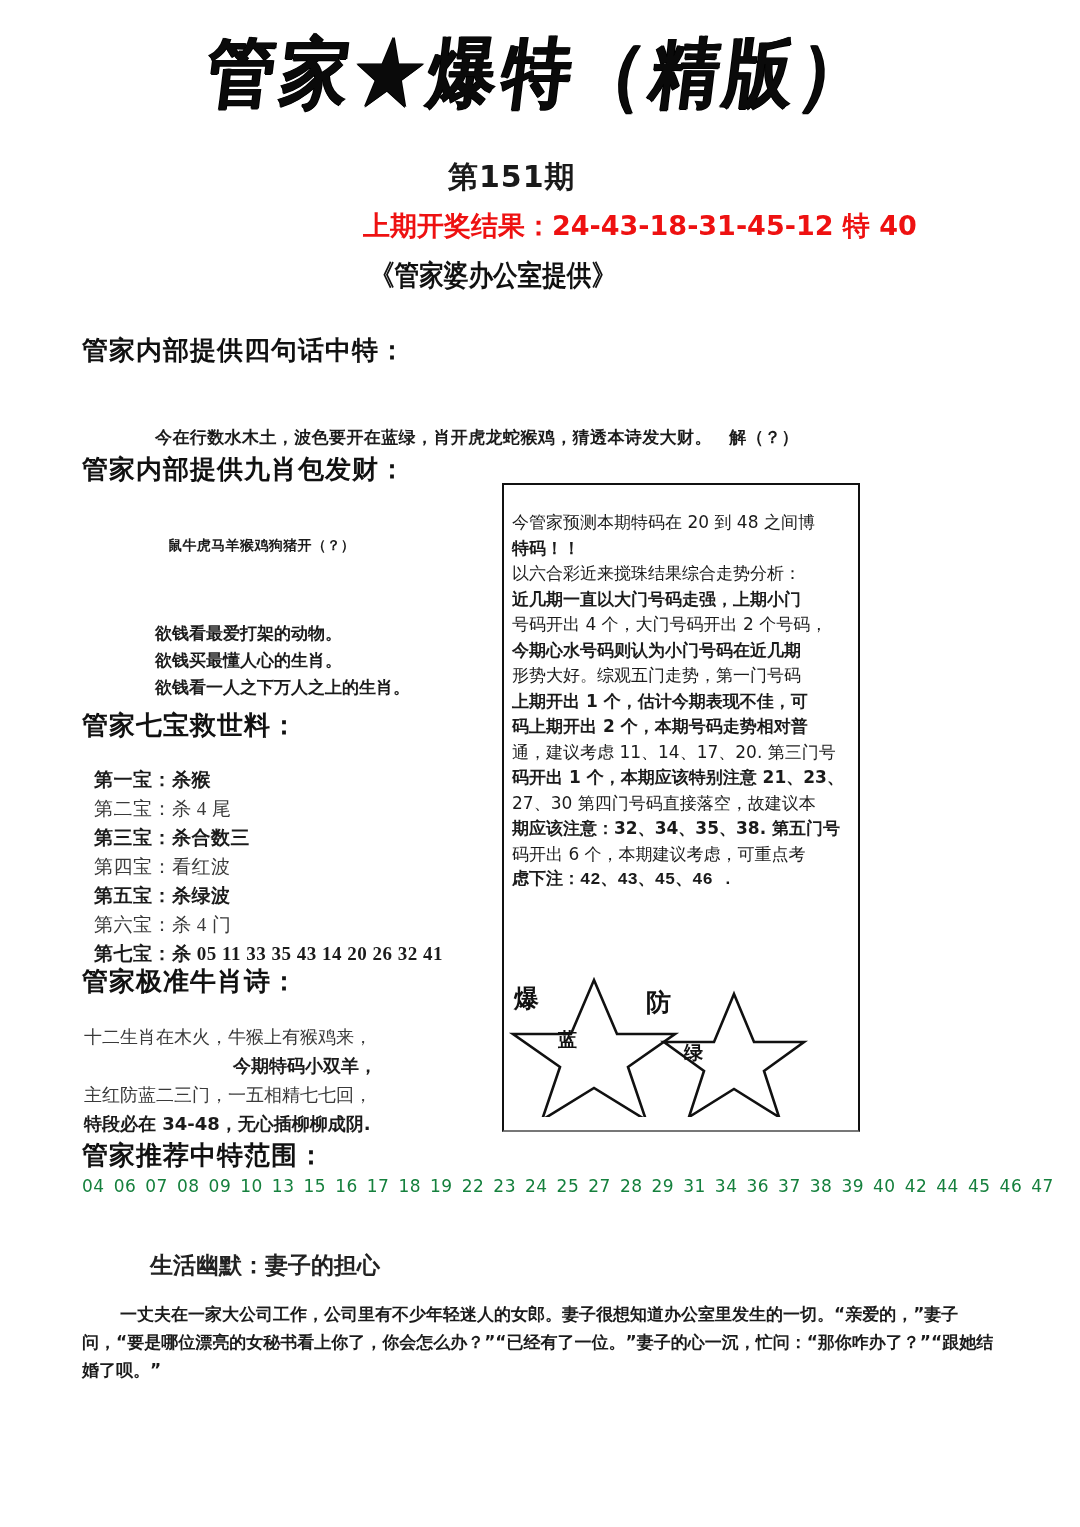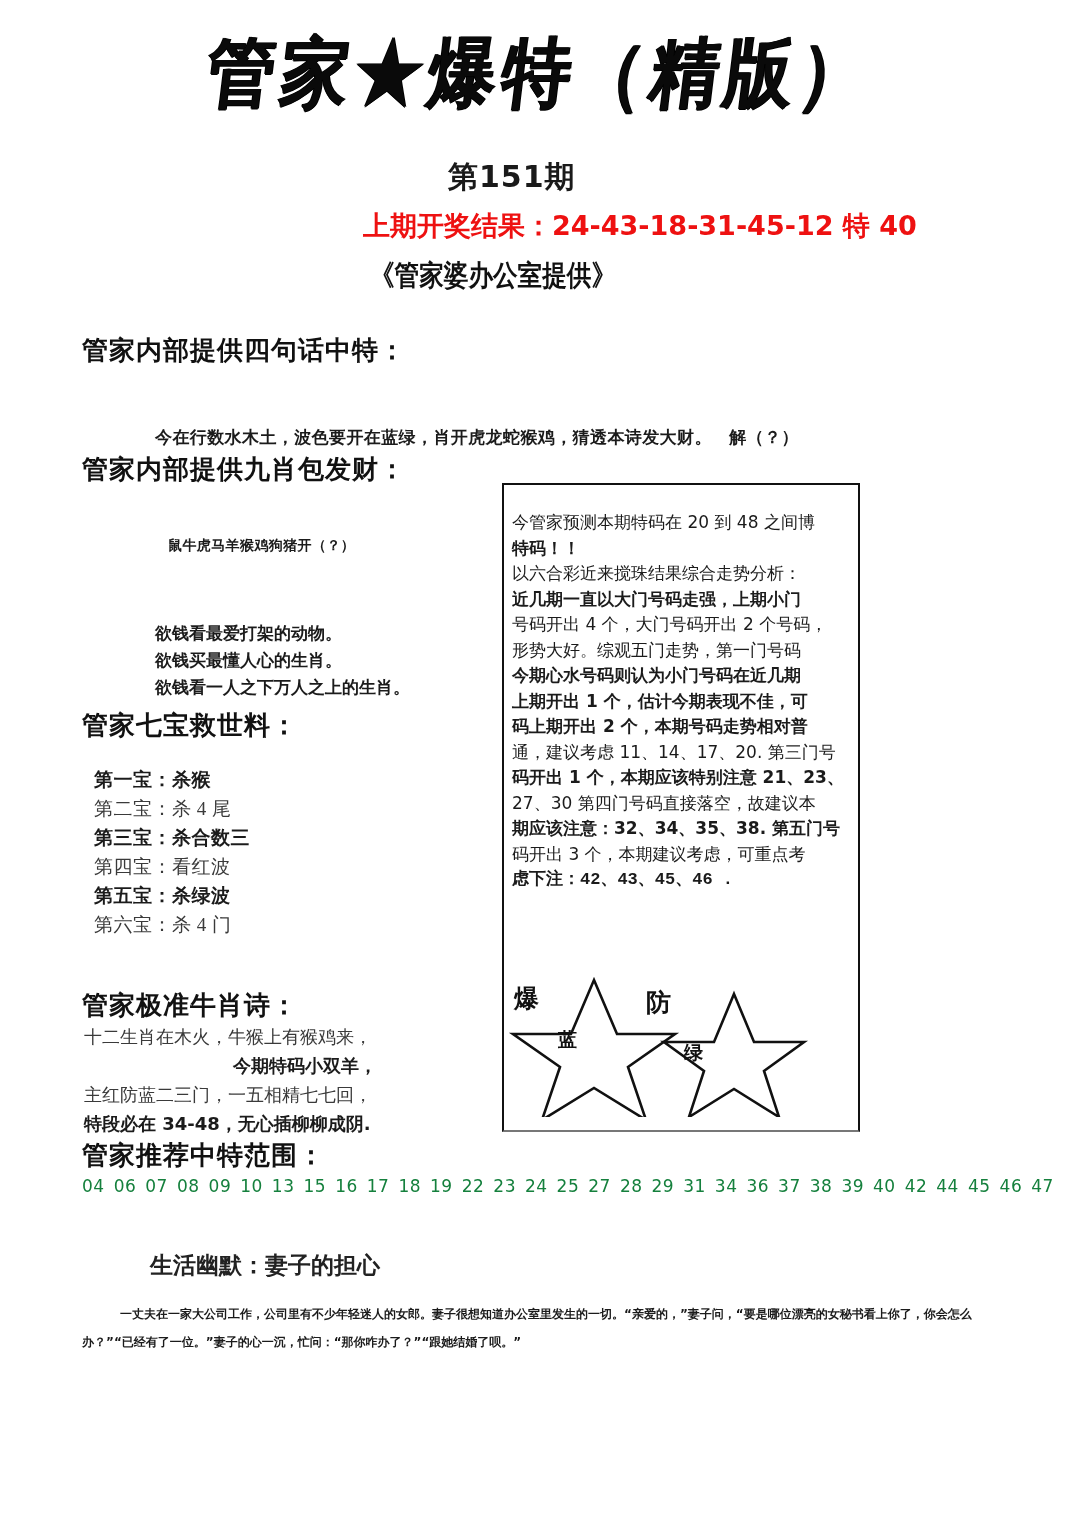--- a/index.html
+++ b/index.html
@@ -122,21 +122,21 @@
 
   
   .humor-title{
     position:absolute;left:150px;top:1250px;
     font-family:"DejaVu Serif","Liberation Serif",serif;
     font-weight:bold;font-size:23px;color:#222;white-space:nowrap;
   }
   .humor-body{
     position:absolute;left:82px;top:1300px;width:920px;
     font-family:"DejaVu Sans","Liberation Sans",sans-serif;
-    font-weight:bold;font-size:12px;line-height:28px;color:#1b1b1b;
+    font-weight:bold;font-size:17px;line-height:28px;color:#1b1b1b;
     text-indent:38px;
   }
 </style>
 </head>
 <body>
 
 <div class="page">
 
   <div class="masthead">
     <span class="masthead-text">管家★爆特（精版）</span>
@@ -156,46 +156,47 @@
   <div class="body-line win2 b">欲钱买最懂人心的生肖。</div>
   <div class="body-line win3 b">欲钱看一人之下万人之上的生肖。</div>
 
   <div class="sec-head" style="top:708px">管家七宝救世料：</div>
   <div class="body-line tre b" style="top:755px">第一宝：杀猴</div>
   <div class="body-line tre n" style="top:784px">第二宝：杀 4 尾</div>
   <div class="body-line tre b" style="top:813px">第三宝：杀合数三</div>
   <div class="body-line tre n" style="top:842px">第四宝：看红波</div>
   <div class="body-line tre b" style="top:871px">第五宝：杀绿波</div>
   <div class="body-line tre n" style="top:900px">第六宝：杀 4 门</div>
-
-  <div class="sec-head" style="top:988px">管家极准牛肖诗：</div>
+  <div class="body-line tre b" style="top:929px">第七宝：杀 05  11  33  35  43  14  20  26  32  41</div>
+
+  <div class="sec-head" style="top:964px">管家极准牛肖诗：</div>
   <div class="body-line poem n" style="top:1013px">十二生肖在木火，牛猴上有猴鸡来，</div>
   <div class="body-line poem b" style="left:233px;top:1042px">今期特码小双羊，</div>
   <div class="body-line poem n" style="top:1071px">主红防蓝二三门，一五相精七七回，</div>
   <div class="body-line poem b" style="top:1100px">特段必在 34-48，无心插柳柳成阴.</div>
 
   <div class="sec-head" style="top:1138px">管家推荐中特范围：</div>
   <div class="range-nums" id="range-nums"><span>04</span><span>06</span><span>07</span><span>08</span><span>09</span><span>10</span><span>13</span><span>15</span><span>16</span><span>17</span><span>18</span><span>19</span><span>22</span><span>23</span><span>24</span><span>25</span><span>27</span><span>28</span><span>29</span><span>31</span><span>34</span><span>36</span><span>37</span><span>38</span><span>39</span><span>40</span><span>42</span><span>44</span><span>45</span><span>46</span><span>47</span></div>
 
   <div class="analysis-box"></div>
   <div class="analysis-text" id="analysis-text">
       <div style="font-weight: normal;">今管家预测本期特码在 20 到 48 之间博</div>
       <div style="font-weight: bold;">特码！！</div>
       <div style="font-weight: normal;">以六合彩近来搅珠结果综合走势分析：</div>
       <div style="font-weight: bold;">近几期一直以大门号码走强，上期小门</div>
       <div style="font-weight: normal;">号码开出 4 个，大门号码开出 2 个号码，</div>
+      <div style="font-weight: bold;">今期心水号码则认为小门号码在近几期</div>
       <div style="font-weight: normal;">形势大好。综观五门走势，第一门号码</div>
-      <div style="font-weight: bold;">今期心水号码则认为小门号码在近几期</div>
       <div style="font-weight: bold;">上期开出 1 个，估计今期表现不佳，可</div>
       <div style="font-weight: bold;">码上期开出 2 个，本期号码走势相对普</div>
       <div style="font-weight: normal;">通，建议考虑 11、14、17、20. 第三门号</div>
       <div style="font-weight: bold;">码开出 1 个，本期应该特别注意 21、23、</div>
       <div style="font-weight: normal;">27、30 第四门号码直接落空，故建议本</div>
       <div style="font-weight: bold;">期应该注意：32、34、35、38. 第五门号</div>
-      <div style="font-weight: normal;">码开出 3 个，本期建议考虑，可重点考</div>
+      <div style="font-weight: normal;">码开出 6 个，本期建议考虑，可重点考</div>
       <div style="font-weight: bold; font-family: Liberation Mono, monospace;">虑下注：42、43、45、46 .</div>
     </div>
 
   <div class="stars-area">
     <svg width="350" height="145" viewBox="0 0 350 145">
       <polygon points="88,8 111,62 169,62 122,95 140,148 88,116 36,148 54,95 7,62 65,62" fill="none" stroke="#111" stroke-width="2.6"></polygon>
       <polygon points="228,22 248,70 298,70 258,99 273,145 228,117 183,145 198,99 158,70 208,70" fill="none" stroke="#111" stroke-width="2.6"></polygon>
     </svg>
     <div class="star-lbl" style="left:8px;top:10px">爆</div>
     <div class="star-inner" style="left:52px;top:55px">蓝</div>

